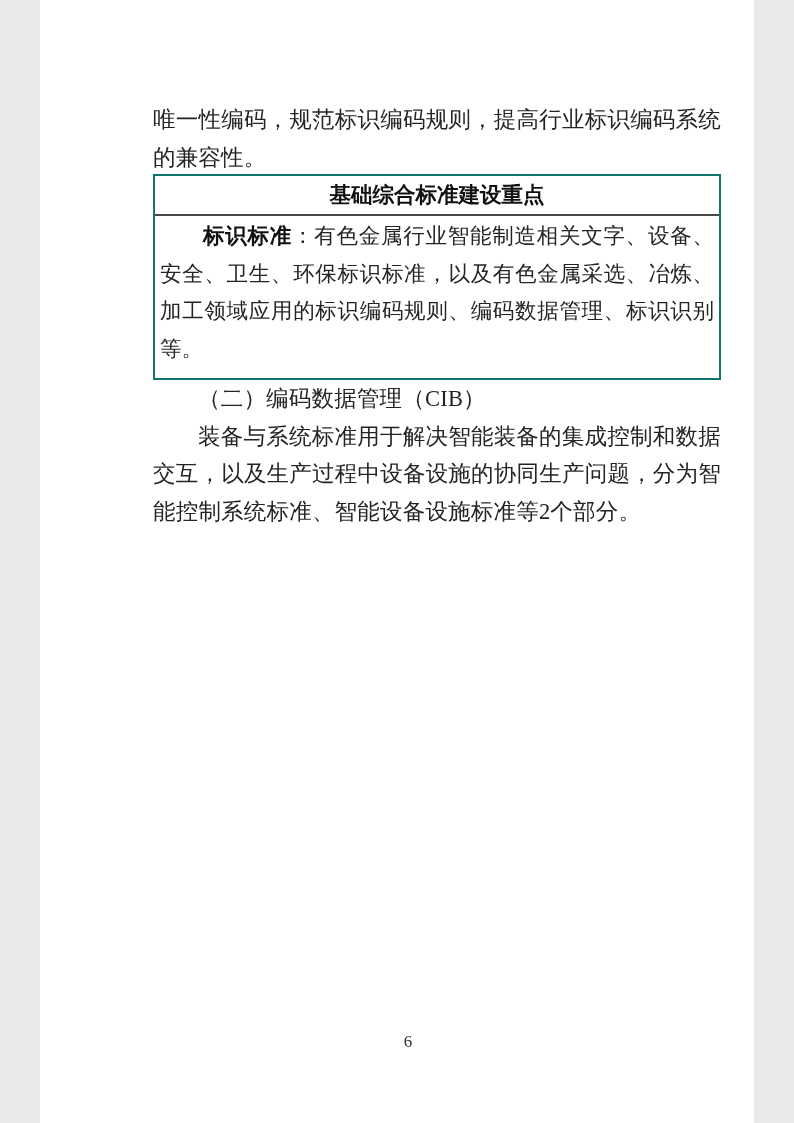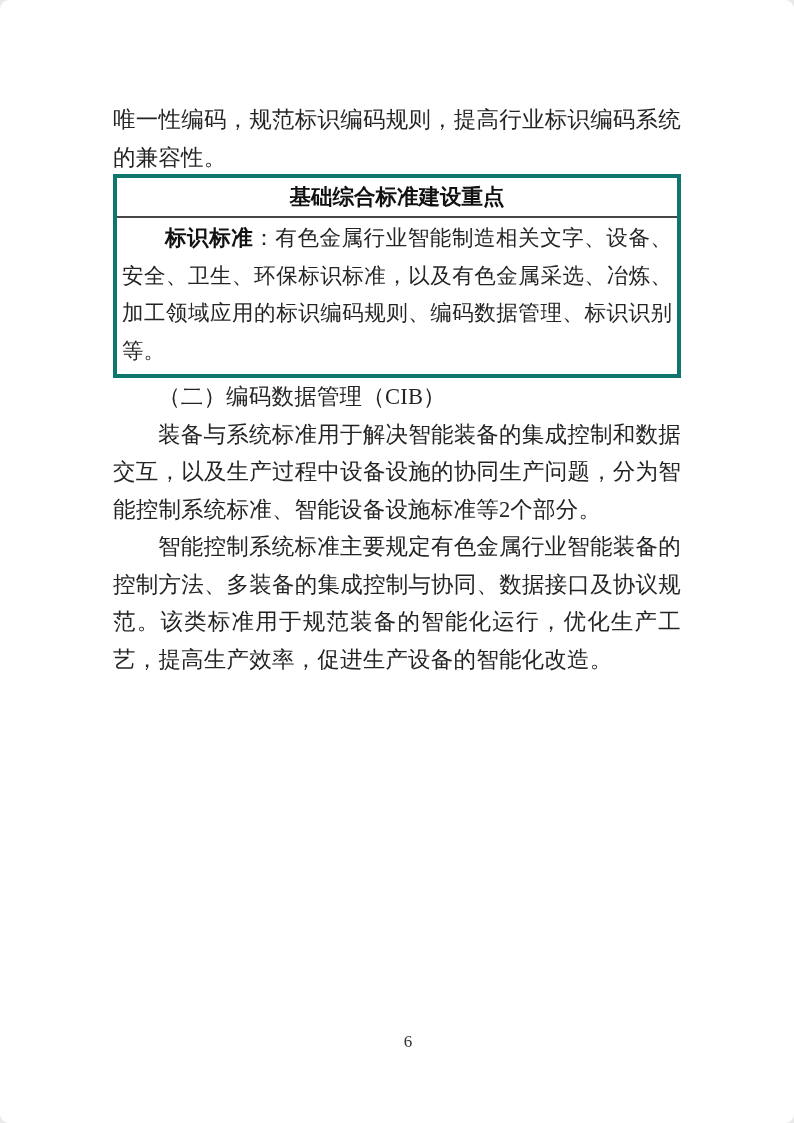--- a/index.html
+++ b/index.html
@@ -2,61 +2,60 @@
 <html><head>
 <meta charset="utf-8">
 <style>
   html, body {
     margin: 0;
     padding: 0;
     background: #e9e9e9;
   }
   .page {
     position: relative;
-    width: 794px;
+    width: 714px;
     height: 1123px;
     margin: 0 auto;
     background: #ffffff;
     overflow: hidden;
     font-family: "Liberation Serif", "DejaVu Serif", serif;
     color: #242424;
-    border-radius: 9px;
   }
   .content {
     position: absolute;
     left: 113px;
     top: 101px;
     width: 568px;
   }
   .para {
     margin: 0;
     font-size: 22.5px;
     line-height: 37.5px;
     text-align: justify;
     text-align-last: left;
     letter-spacing: 0.2px;
   }
   .indent { text-indent: 45px; }
   .standards-box {
     margin-top: -2px;
-    border: 4px solid #0f766e;
+    border: 2px solid #0f766e;
   }
   .box-title {
     margin: 0;
     font-family: "Liberation Sans", "DejaVu Sans", sans-serif;
     font-weight: 700;
     font-size: 21.5px;
     line-height: 38px;
     text-align: center;
     color: #111111;
     border-bottom: 2px solid #474747;
   }
   .box-body {
     margin: 0;
-    padding: 2px 5px 4px 5px;
+    padding: 2px 5px 10px 5px;
     font-size: 21.5px;
     line-height: 37.5px;
     text-align: justify;
     text-align-last: left;
     text-indent: 43px;
   }
   .box-label {
     font-family: "Liberation Sans", "DejaVu Sans", sans-serif;
     font-weight: 700;
     color: #111111;
@@ -85,21 +84,20 @@
       <p class="box-title">基础综合标准建设重点</p>
       <p class="box-body"><span class="box-label">标识标准</span><span>：有色金属行业智能制造相关文字、设备、安全、卫生、环保标识标准，以及有色金属采选、冶炼、加工领域应用的标识编码规则、编码数据管理、标识识别等。</span></p>
     </div>
 
     <div class="section">
       <p class="para indent">（二）编码数据管理（CIB）</p>
       <p class="para indent">装备与系统标准用于解决智能装备的集成控制和数据交互，以及生产过程中设备设施的协同生产问题，分为智能控制系统标准、智能设备设施标准等2个部分。</p>
     </div>
 
     <div class="section">
-      <p class="para indent">智能控制系统标准主要规定有色金属行业智能装备的控制方法、多装备的集成控制与协同、数据接口及协议规范。该类标准用于规范装备的智能化运行，优化生产工艺，提高生产效率，促进生产设备的智能化改造。</p>
     </div>
 
     <div class="section">
     </div>
 
   </div>
 
   <div class="page-number">6</div>
 </div>
 

